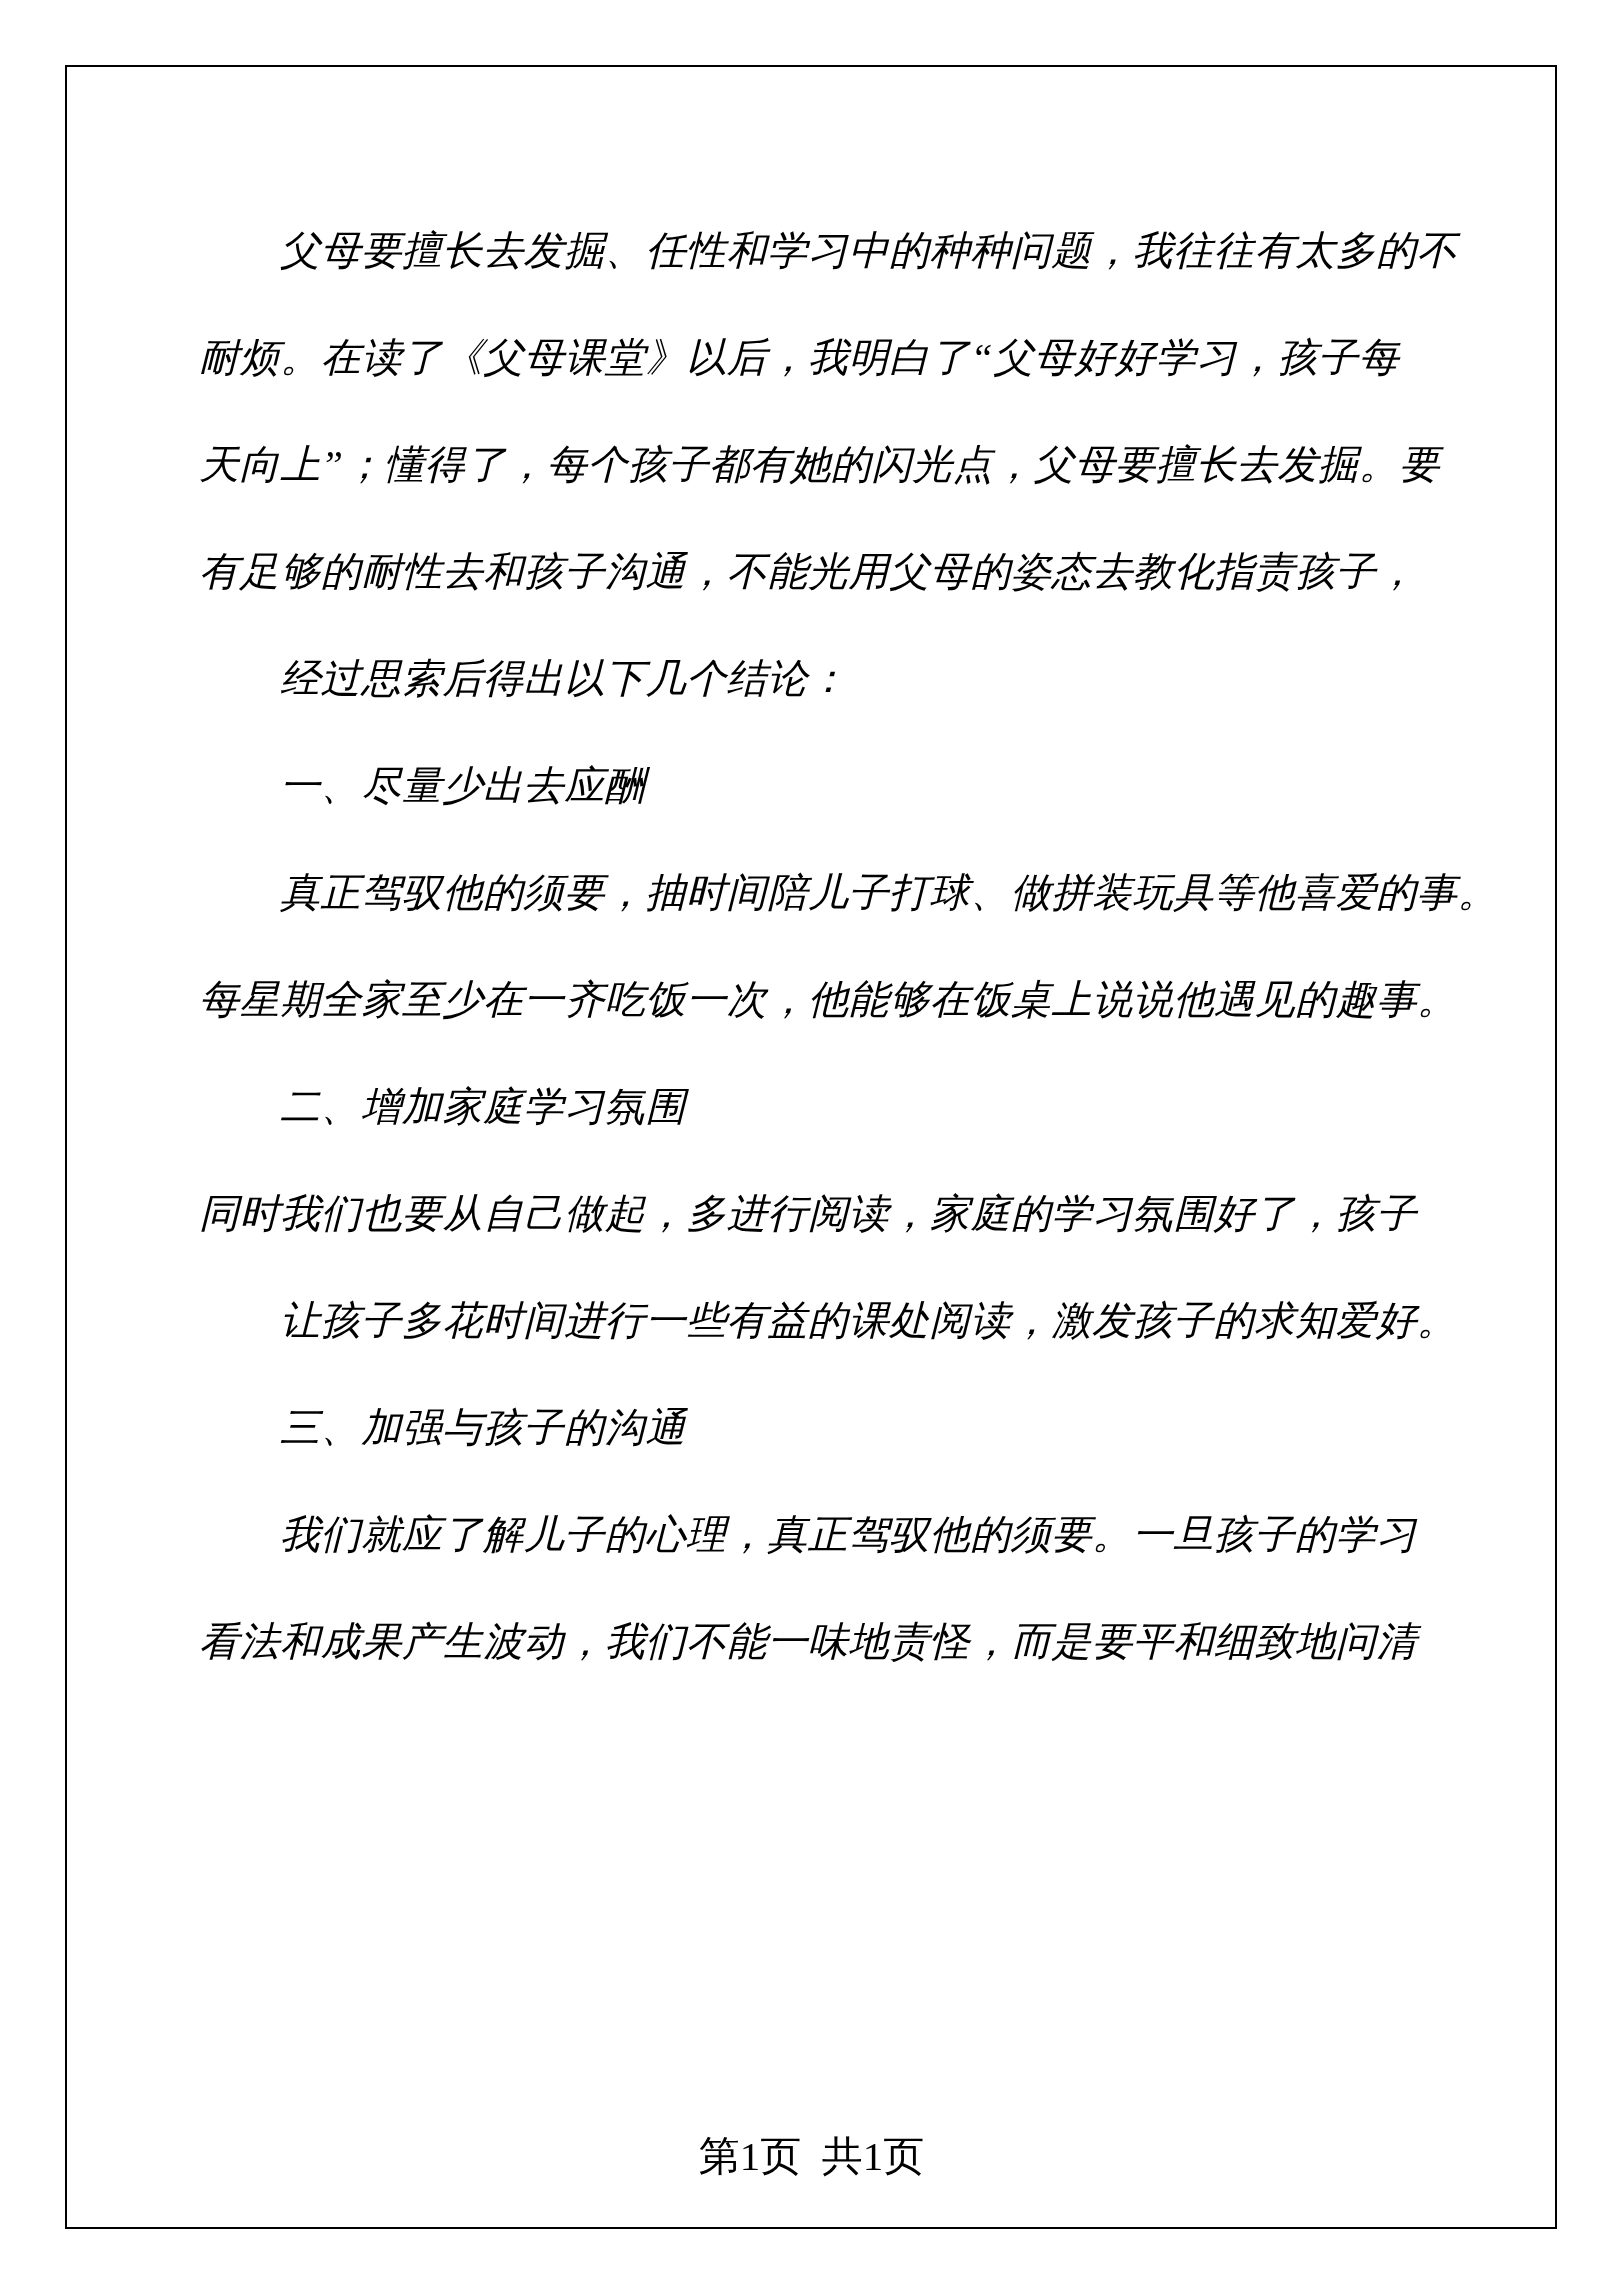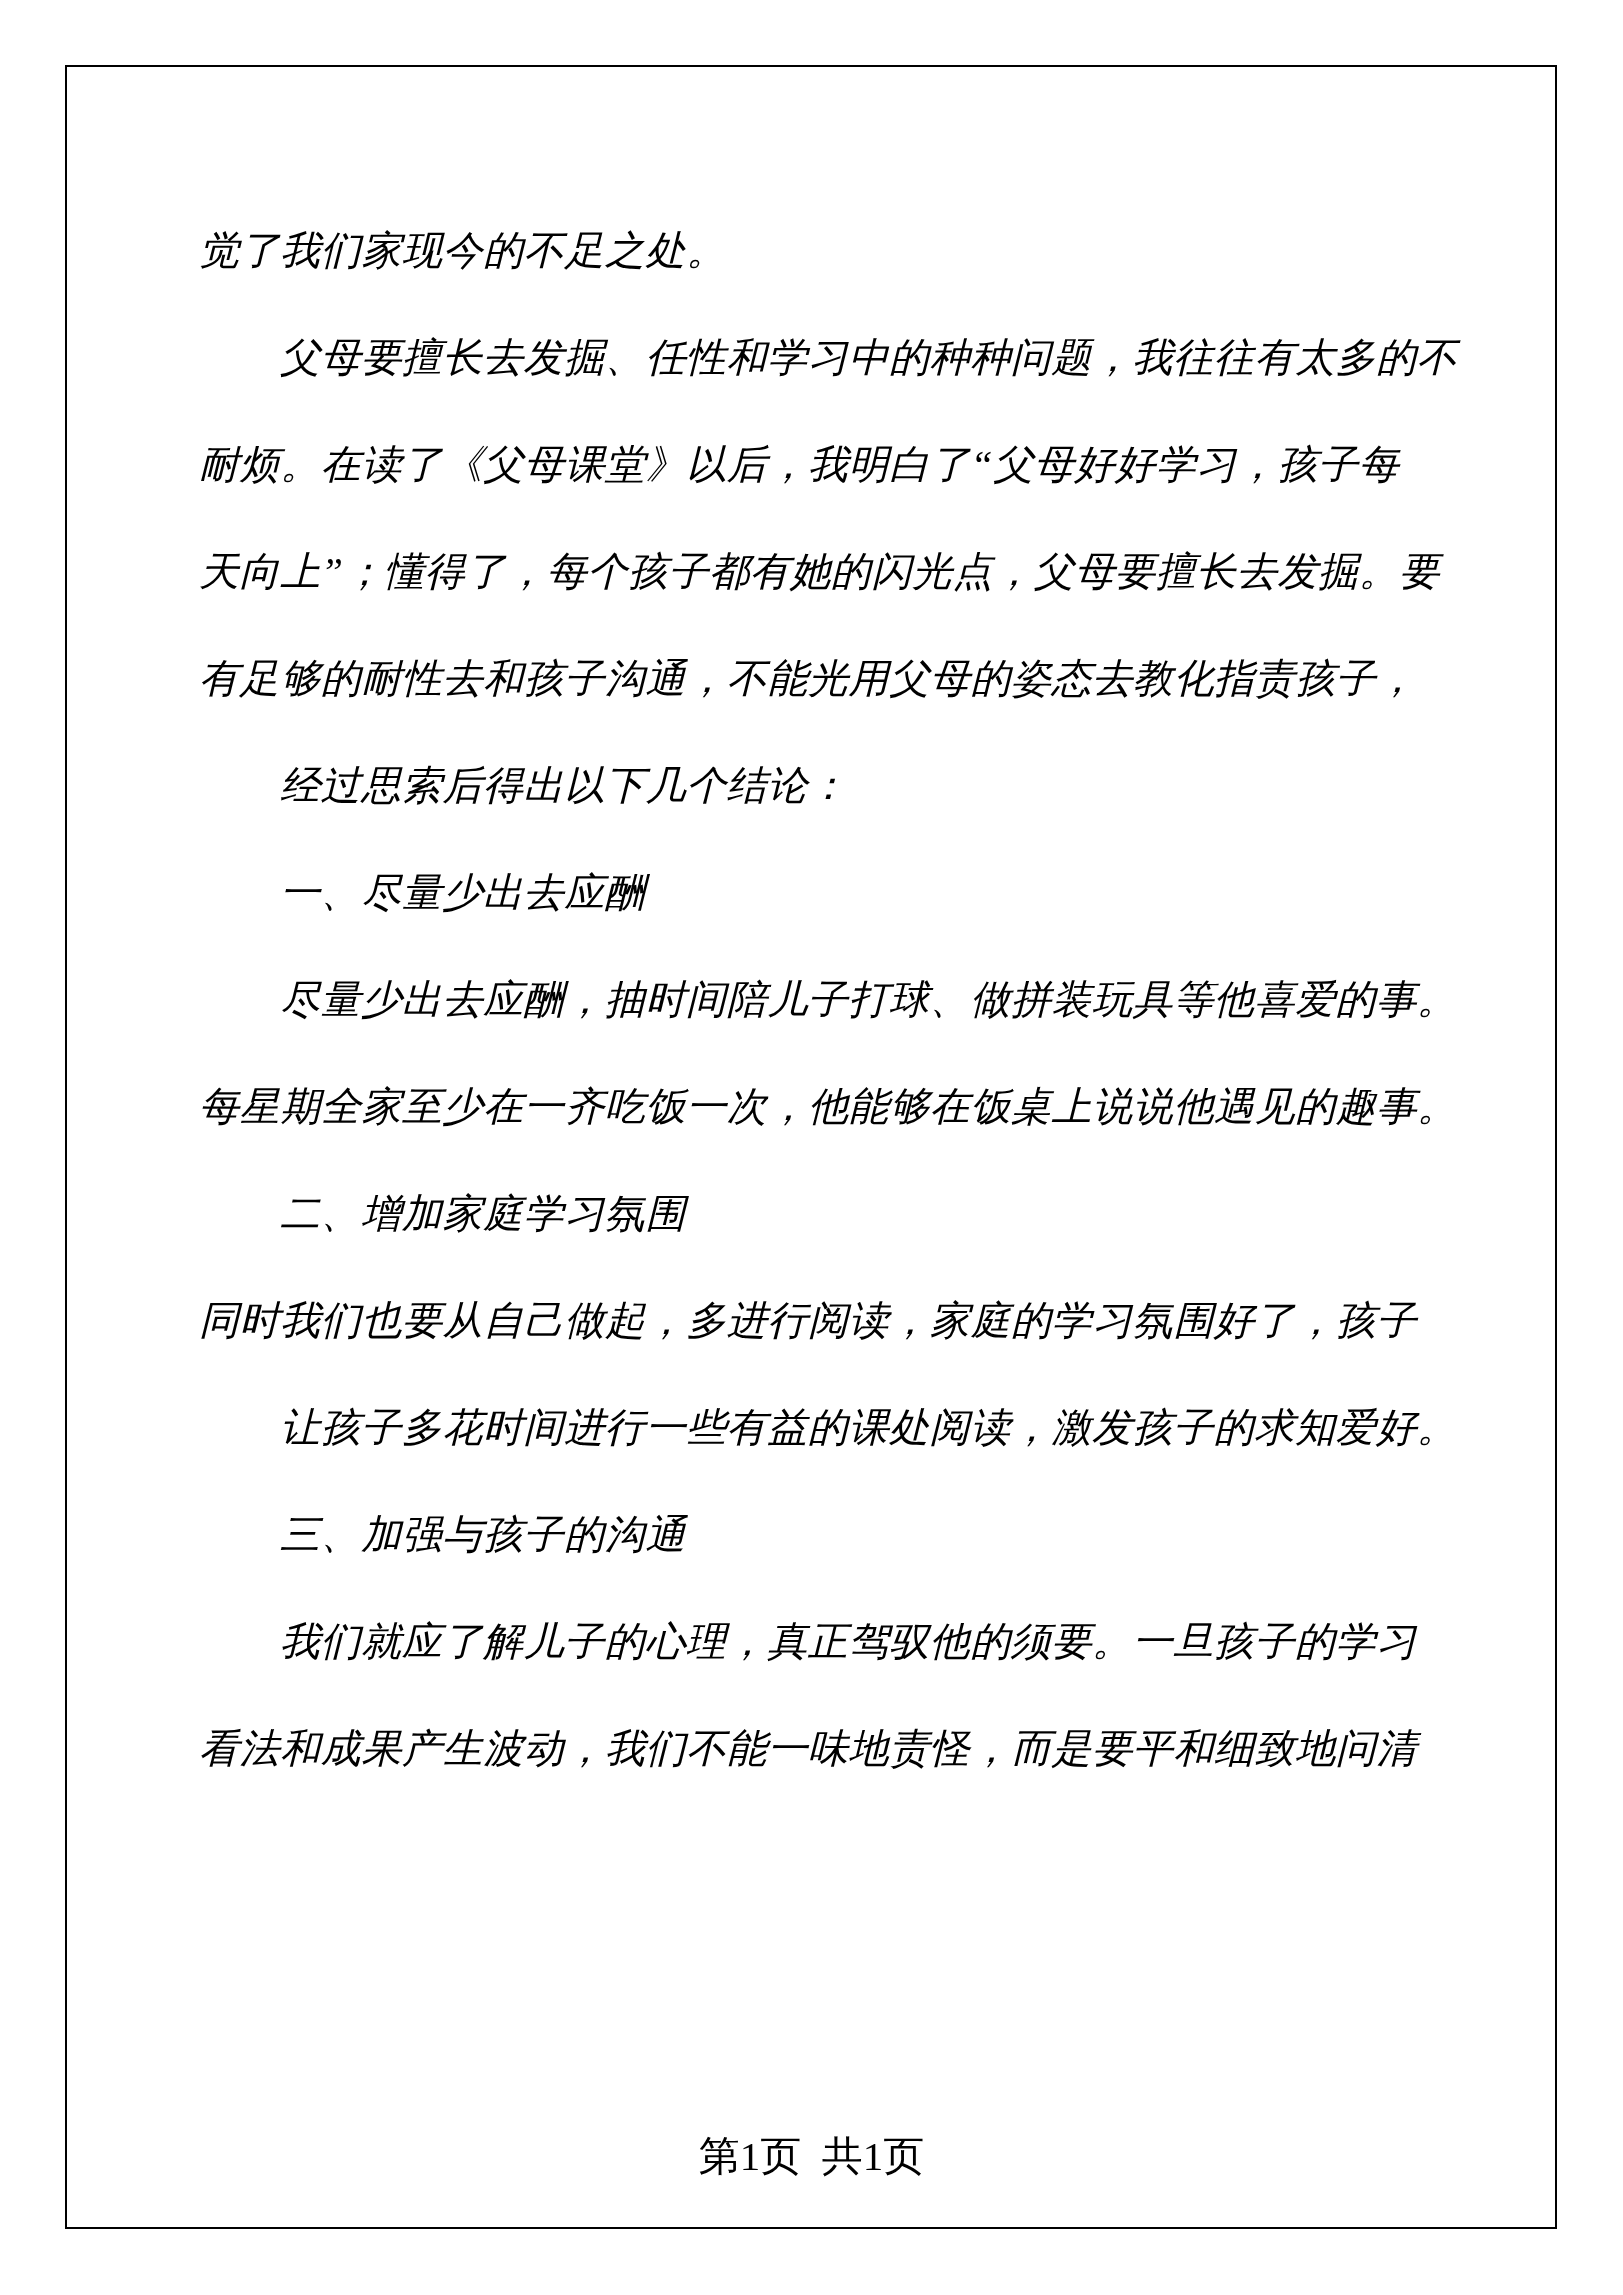--- a/index.html
+++ b/index.html
@@ -53,28 +53,27 @@
       font-style: normal;
       white-space: pre;
     }
   </style>
 </head>
 <body>
 
 <div class="page">
   <div class="page-border"></div>
   <div class="text-block">
-      <div class="text-line">觉了我们家现今的不足之处。</div>
       <div class="text-line indent">父母要擅长去发掘、任性和学习中的种种问题，我往往有太多的不</div>
       <div class="text-line">耐烦。在读了《父母课堂》以后，我明白了“父母好好学习，孩子每</div>
       <div class="text-line">天向上”；懂得了，每个孩子都有她的闪光点，父母要擅长去发掘。要</div>
       <div class="text-line">有足够的耐性去和孩子沟通，不能光用父母的姿态去教化指责孩子，</div>
       <div class="text-line indent">经过思索后得出以下几个结论：</div>
       <div class="text-line indent">一、尽量少出去应酬</div>
-      <div class="text-line indent">尽量少出去应酬，抽时间陪儿子打球、做拼装玩具等他喜爱的事。</div>
+      <div class="text-line indent">真正驾驭他的须要，抽时间陪儿子打球、做拼装玩具等他喜爱的事。</div>
       <div class="text-line">每星期全家至少在一齐吃饭一次，他能够在饭桌上说说他遇见的趣事。</div>
       <div class="text-line indent">二、增加家庭学习氛围</div>
       <div class="text-line">同时我们也要从自己做起，多进行阅读，家庭的学习氛围好了，孩子</div>
       <div class="text-line indent">让孩子多花时间进行一些有益的课处阅读，激发孩子的求知爱好。</div>
       <div class="text-line indent">三、加强与孩子的沟通</div>
       <div class="text-line indent">我们就应了解儿子的心理，真正驾驭他的须要。一旦孩子的学习</div>
       <div class="text-line">看法和成果产生波动，我们不能一味地责怪，而是要平和细致地问清</div>
     </div>
   <div class="footer">第1页  共1页</div>
 </div>

